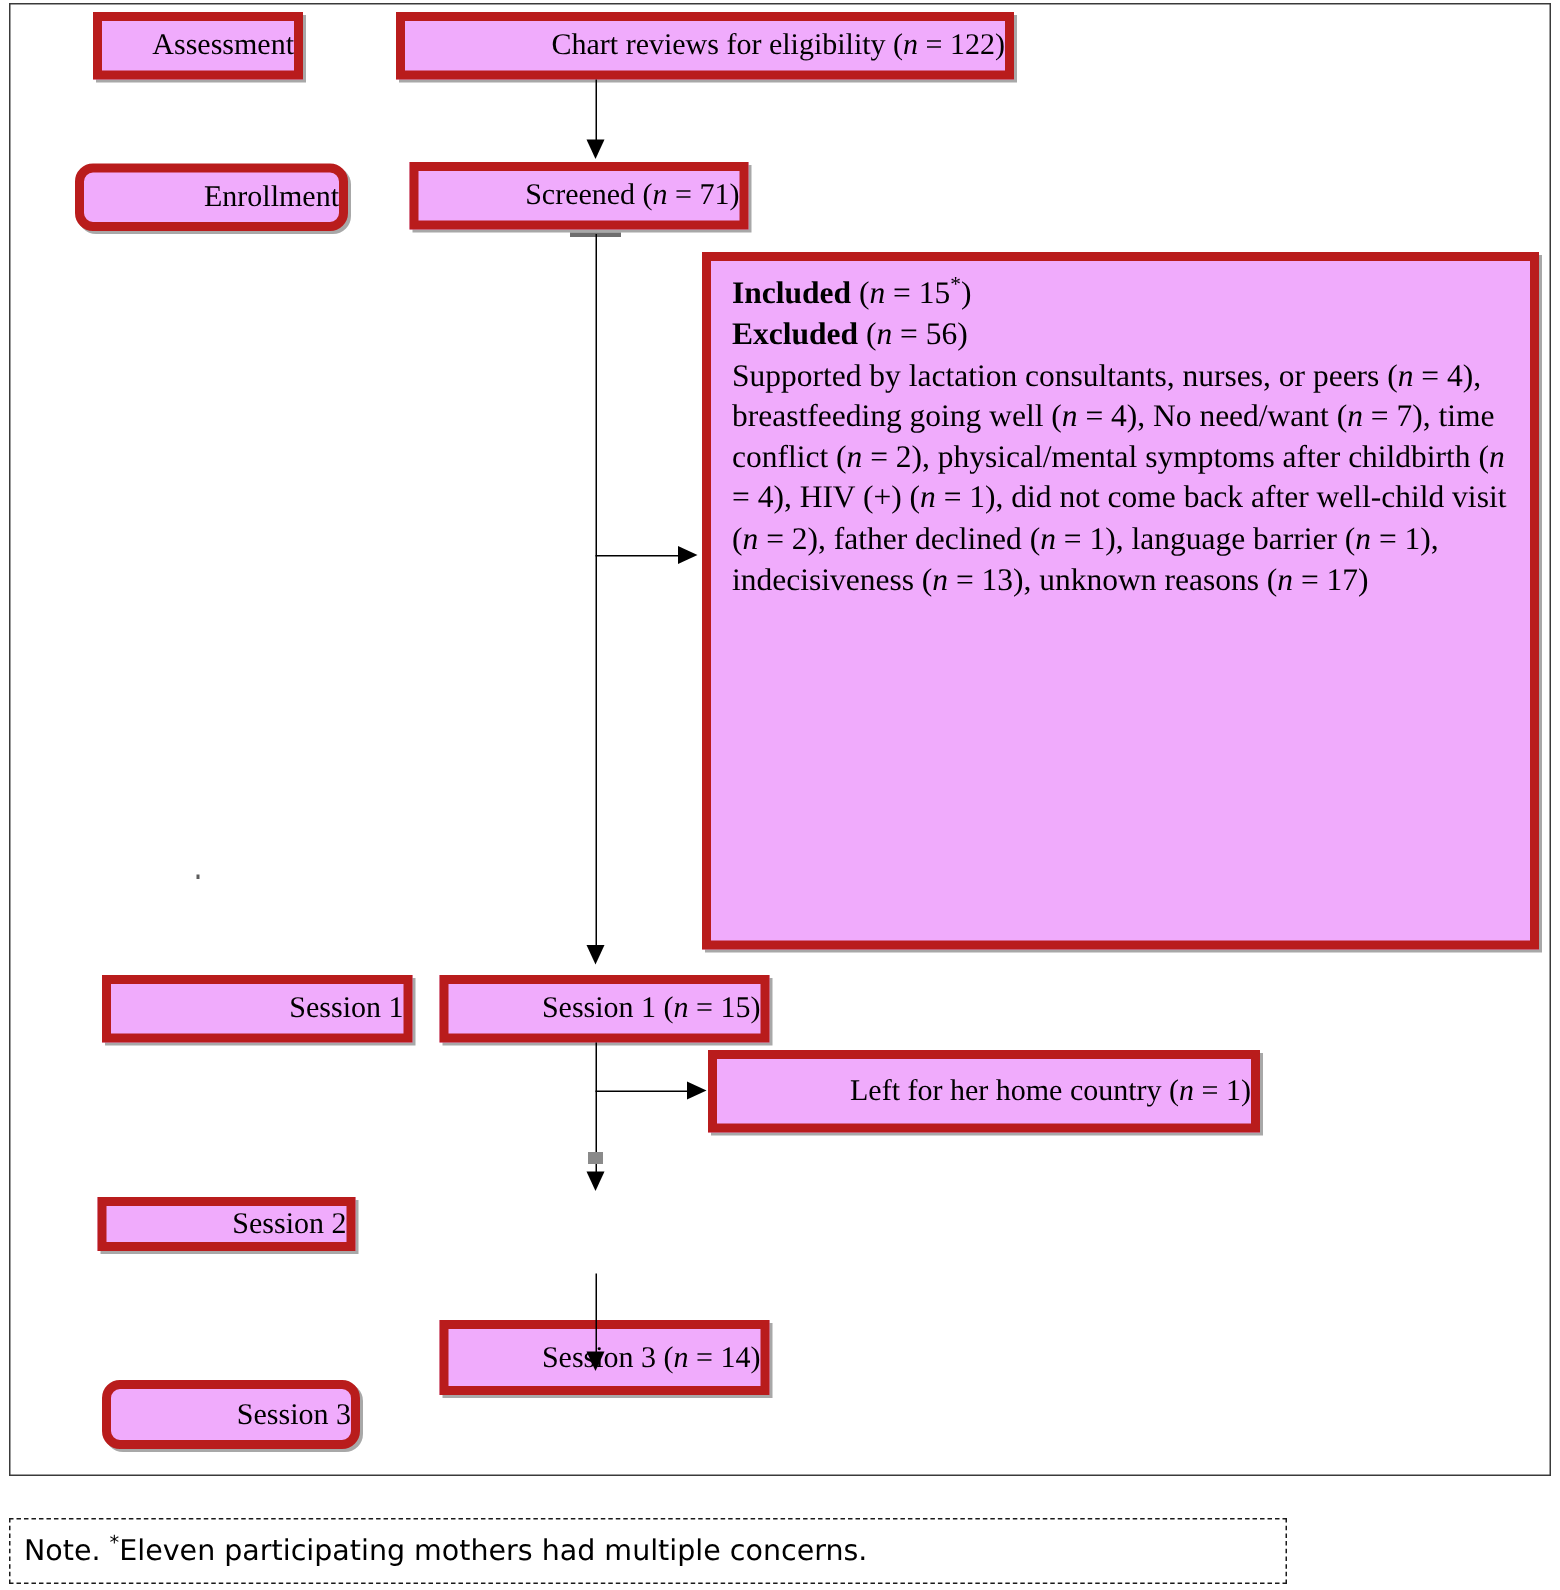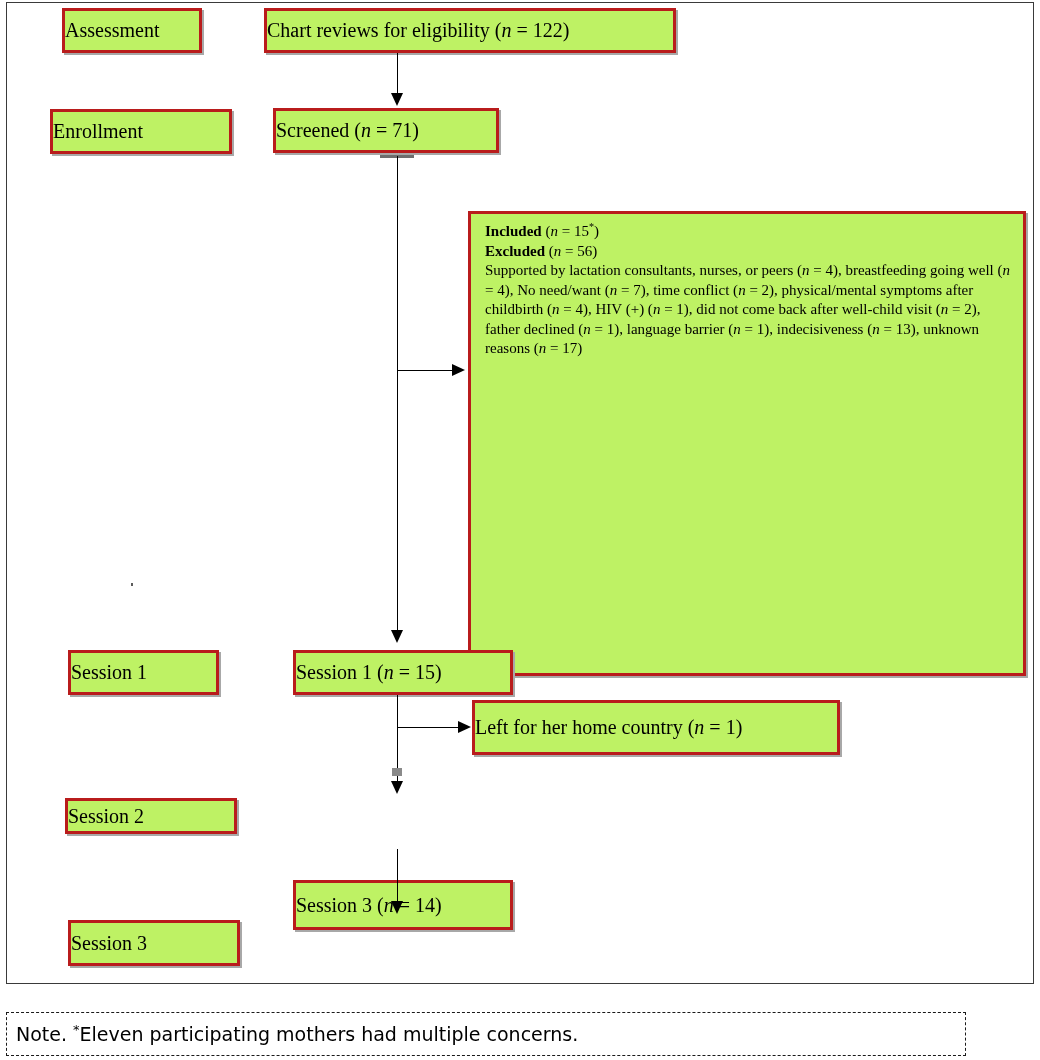--- a/index.html
+++ b/index.html
@@ -29,42 +29,41 @@
     height: 982px;
     border: 1px solid #3a3a3a;
     box-sizing: border-box;
     background: #ffffff;
   }
 
   
   .box {
     position: absolute;
     box-sizing: border-box;
-    background: #bef264;
-    border: 3px solid #b91c1c;
+    background: #f0abfc;
+    border: 6px solid #b91c1c;
     box-shadow: 2px 2px 0 0 #a8a8a8;
     display: flex;
     align-items: center;
-    justify-content: flex-start;
+    justify-content: flex-end;
     text-align: center;
     line-height: 1.15;
   }
   .box.left-label {
     font-size: 20px;
   }
   .box.node {
     font-size: 20px;
   }
   .box.wide-text {
     display: block;
     text-align: left;
     padding: 8px 12px 18px 14px;
-    font-size: 15px;
+    font-size: 21px;
     line-height: 1.30;
-    margin-top: 43px;
   }
   .box.wide-text p {
     margin: 0;
   }
   .box.wide-text .heading {
     font-weight: bold;
   }
 
   em, .ital {
     font-style: italic;
@@ -111,21 +110,21 @@
   .tick-mark {
     position: absolute;
     background: #6e6e6e;
   }
 
   
   .note-frame {
     position: absolute;
     left: 6px;
     top: 1012px;
-    width: 960px;
+    width: 852px;
     height: 44px;
     box-sizing: border-box;
     border: 1px dashed #1a1a1a;
     background: #ffffff;
     display: flex;
     align-items: center;
   }
   .note-text {
     font-family: "DejaVu Sans", "Liberation Sans", sans-serif;
     font-size: 19px;
@@ -138,33 +137,33 @@
 <body>
 
 <div id="canvas">
 
   <div class="diagram-frame"></div>
 
   <div class="box left-label" style="left:62px; top:8px; width:140px; height:45px;">
     <span>Assessment</span>
   </div>
 
-  <div class="box left-label" style="left:50px; top:109px; width:182px; height:45px;">
+  <div class="box left-label" style="left:50px; top:109px; width:182px; height:45px;border-radius:12px;">
     <span>Enrollment</span>
   </div>
 
-  <div class="box left-label" style="left:68px; top:650px; width:151px; height:45px;">
+  <div class="box left-label" style="left:68px; top:650px; width:207px; height:45px;">
     <span>Session 1</span>
   </div>
 
   <div class="box left-label" style="left:65px; top:798px; width:172px; height:36px;font-family:Liberation Serif, serif;">
     <span>Session 2</span>
   </div>
 
-  <div class="box left-label" style="left:68px; top:920px; width:172px; height:46px;">
+  <div class="box left-label" style="left:68px; top:920px; width:172px; height:46px;border-radius:12px;">
     <span>Session 3</span>
   </div>
 
   <div class="box node" style="left:252px; top:8px; width:412px; height:45px;margin-left:12px;">
     <span>
       <span>Chart reviews for eligibility (</span><em class="ital">n</em>&nbsp;<span>= 122</span><span>)</span>
     </span>
   </div>
 
   <div class="box node" style="left:273px; top:108px; width:226px; height:45px;">

